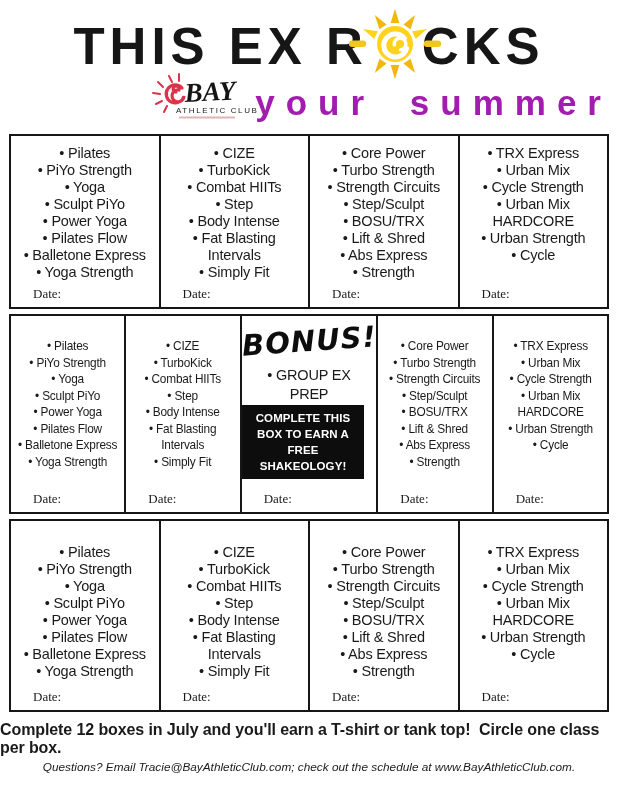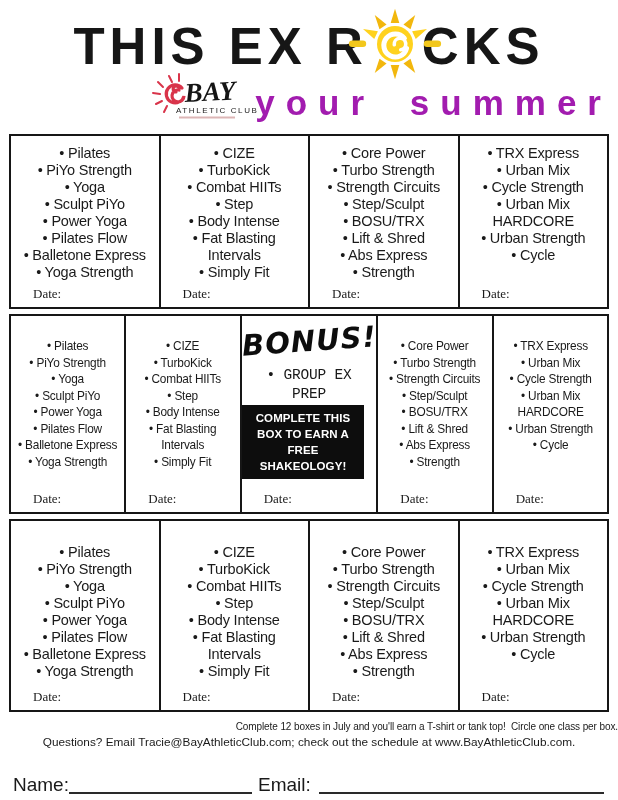--- a/index.html
+++ b/index.html
@@ -31,33 +31,33 @@
   .r2 .box.bonus { flex:1.12; }
   .items { padding-top:9px; }
   .r2 .items { padding-top:22px; transform:scaleX(0.94); transform-origin:50% 0; }
   .r3 .items { padding-top:23px; }
   .item { font-size:14.5px; line-height:17px; letter-spacing:-0.2px; white-space:nowrap; }
   .r2 .item { font-size:12.6px; line-height:16.5px; }
   .date { position:absolute; left:22px; bottom:5px; font-family:"Liberation Serif", serif;
           font-size:13px; color:#1a1a1a; }
 
   
-  .bonus .items { padding-top:8px; transform:none;font-family:Liberation Mono, monospace; }
+  .bonus .items { padding-top:8px; transform:none; }
   .bonus .item { font-size:14.5px; line-height:19px; }
   .bonus-title { font-family:"DejaVu Sans", sans-serif; font-weight:bold; font-style:italic;
                  font-size:29px; letter-spacing:1px; margin-top:8px; transform:rotate(-4deg);
                  color:#0d0d0d; }
   .banner { position:absolute; left:0; right:12px; bottom:33px; background:#0d0d0d; color:#fff;
             font-weight:bold; font-size:11.5px; line-height:1.4; padding:5px 2px;
             letter-spacing:0.1px; }
 
   
-  .footer-line1 { text-align:right; font-weight:normal; font-size:10px; margin-top:9px;
+  .footer-line1 { text-align:left; font-weight:bold; font-size:16px; margin-top:9px;
                   letter-spacing:-0.1px; }
-  .footer-line2 { text-align:center; font-size:11.8px; margin-top:3px; }
+  .footer-line2 { text-align:center; font-size:11.8px; margin-top:3px;font-style:italic; }
   .signature { display:flex; align-items:flex-end; margin:26px 14px 0 13px; }
   .sig-label { font-size:19px; line-height:1; }
   .sig-line { border-bottom:2px solid #2a2a2a; height:14px; }
   .name-line { width:183px; margin-right:6px; }
   .email-label { margin-right:8px; }
   .email-line { flex:1; }
 </style>
 </head>
 <body>
 

